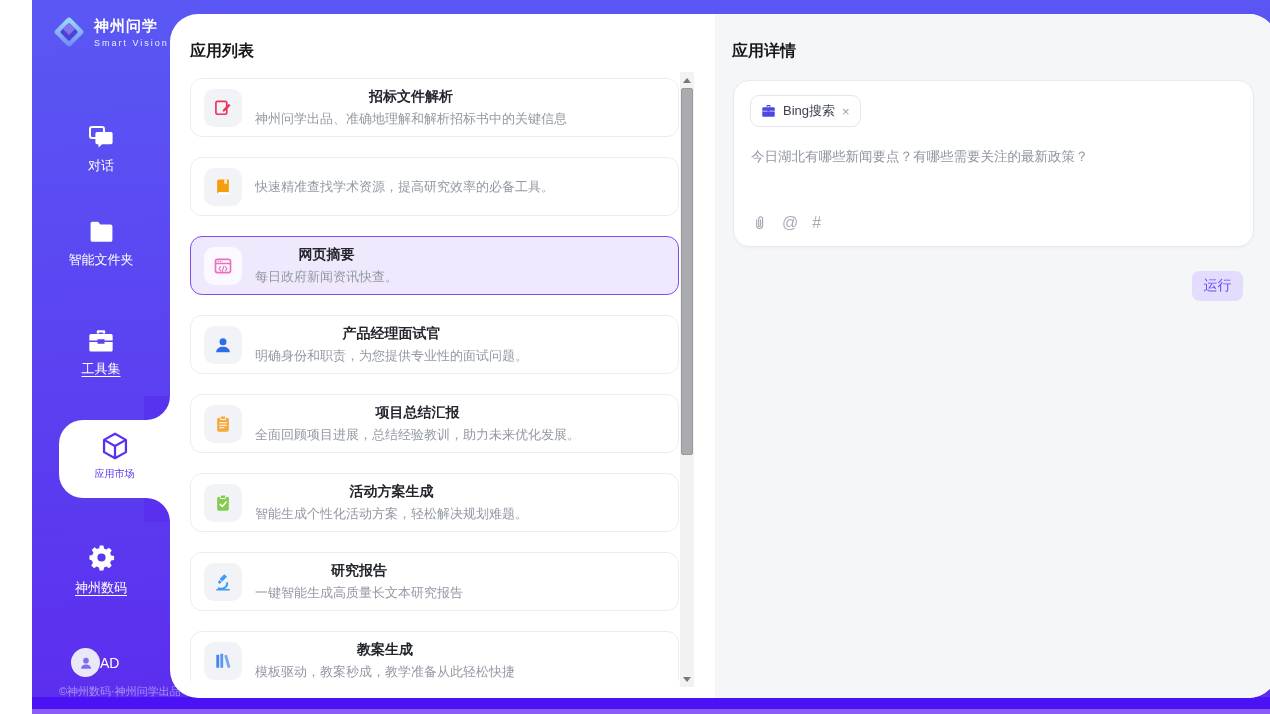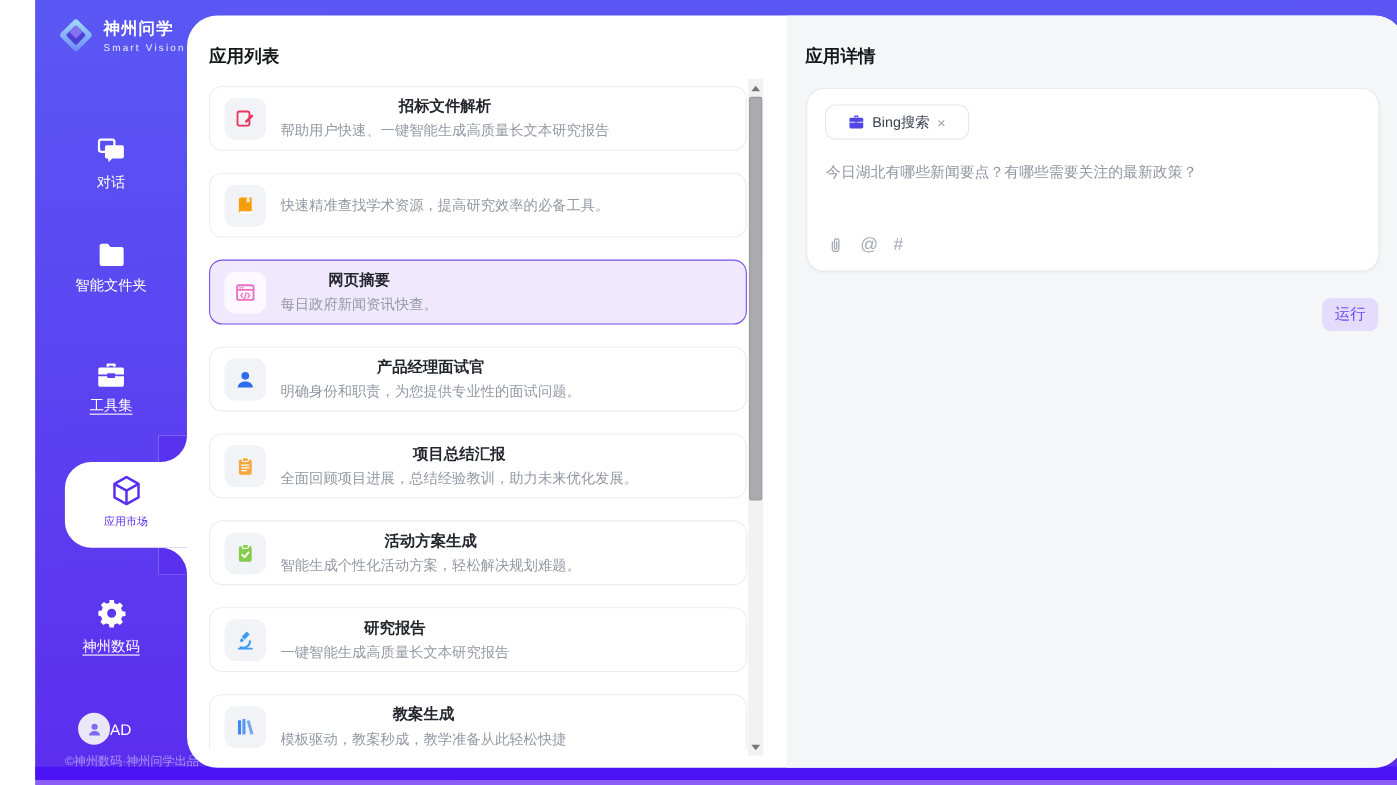--- a/index.html
+++ b/index.html
@@ -65,28 +65,28 @@
   .tri-down { width:0; height:0; border-left:4px solid transparent; border-right:4px solid transparent; border-top:5px solid #777; }
   .sb-thumb { position:absolute; left:1px; top:16px; width:12px; height:367px; background:#a9abae; border:1px solid #97999c; border-radius:2px; }
 
   
   .detail-panel { position:absolute; left:545px; top:0; right:0; bottom:0; background:#f4f6f8; }
   .detail-title { position:absolute; left:17px; top:27px; font-size:16px; font-weight:bold; color:#17181c; }
 
   .prompt-card { position:absolute; left:18px; top:66px; width:521px; height:167px; background:#fff;
                  border:1px solid #e8eaee; border-radius:16px; box-shadow:0 1px 3px rgba(30,30,60,.04); }
   .tool-tag { position:absolute; left:16px; top:14px; display:inline-flex; align-items:center; gap:7px;
-              padding:6px 20px; border:1px solid #e4e6ea; border-radius:9px; background:#fff; }
+              padding:6px 10px; border:1px solid #e4e6ea; border-radius:9px; background:#fff; }
   .tool-tag .t-label { font-size:13px; color:#3c4250; }
   .tool-tag .t-close { font-size:13px; color:#9aa0ab; cursor:pointer; line-height:1; }
   .prompt-text { position:absolute; left:17px; top:66px; width:480px; font-size:13.5px; color:#8f95a1; line-height:1.5; }
   .prompt-icons { position:absolute; left:17px; bottom:14px; display:flex; align-items:center; gap:14px; color:#a6acb6; }
   .sym { font-size:16px; color:#a6acb6; }
 
-  .run-btn { position:absolute; left:487px; top:257px; width:51px; height:30px; border:none;
+  .run-btn { position:absolute; left:477px; top:257px; width:51px; height:30px; border:none;
              background:#e3dcfc; color:#6a4cf6; font-size:14px; border-radius:8px; cursor:pointer;
              display:flex; align-items:center; justify-content:center; font-family:inherit; }
 </style>
 </head>
 <body>
 
 <div class="screen">
   <div class="app-bg"></div>
   <div class="bottom-band"></div>
 
@@ -169,21 +169,21 @@
     <div class="list-viewport" id="app-list">
         <div class="app-card">
     <div class="icon-box" style="color: rgb(232, 53, 94);">
             <svg width="20" height="20" viewBox="0 0 24 24">
               <rect x="3.5" y="4" width="13" height="15.5" rx="2" fill="none" stroke="currentColor" stroke-width="2"></rect>
               <path d="M12.2 13.8l6.8-6.8 2 2-6.8 6.8-2.6.6z" fill="currentColor"></path>
             </svg>
           </div>
     <div class="app-texts">
       <div class="app-name">招标文件解析</div>
-      <div class="app-desc">帮助用户快速、一键智能生成高质量长文本研究报告</div>
+      <div class="app-desc">神州问学出品、准确地理解和解析招标书中的关键信息</div>
     </div>
   </div>
         <div class="app-card">
     <div class="icon-box" style="color: rgb(245, 158, 11);">
             <svg width="20" height="20" viewBox="0 0 24 24">
               <path d="M5 5a2 2 0 012-2h12v15.3H7.6A2.6 2.6 0 005 20.9z" fill="currentColor"></path>
               <path d="M7.6 18.3H19V21H7.6a1.35 1.35 0 010-2.7z" fill="#fff" opacity=".95"></path>
               <path d="M13.4 3h3.4v6l-1.7-1.4L13.4 9z" fill="#fff" opacity=".8"></path>
             </svg>
           </div>

